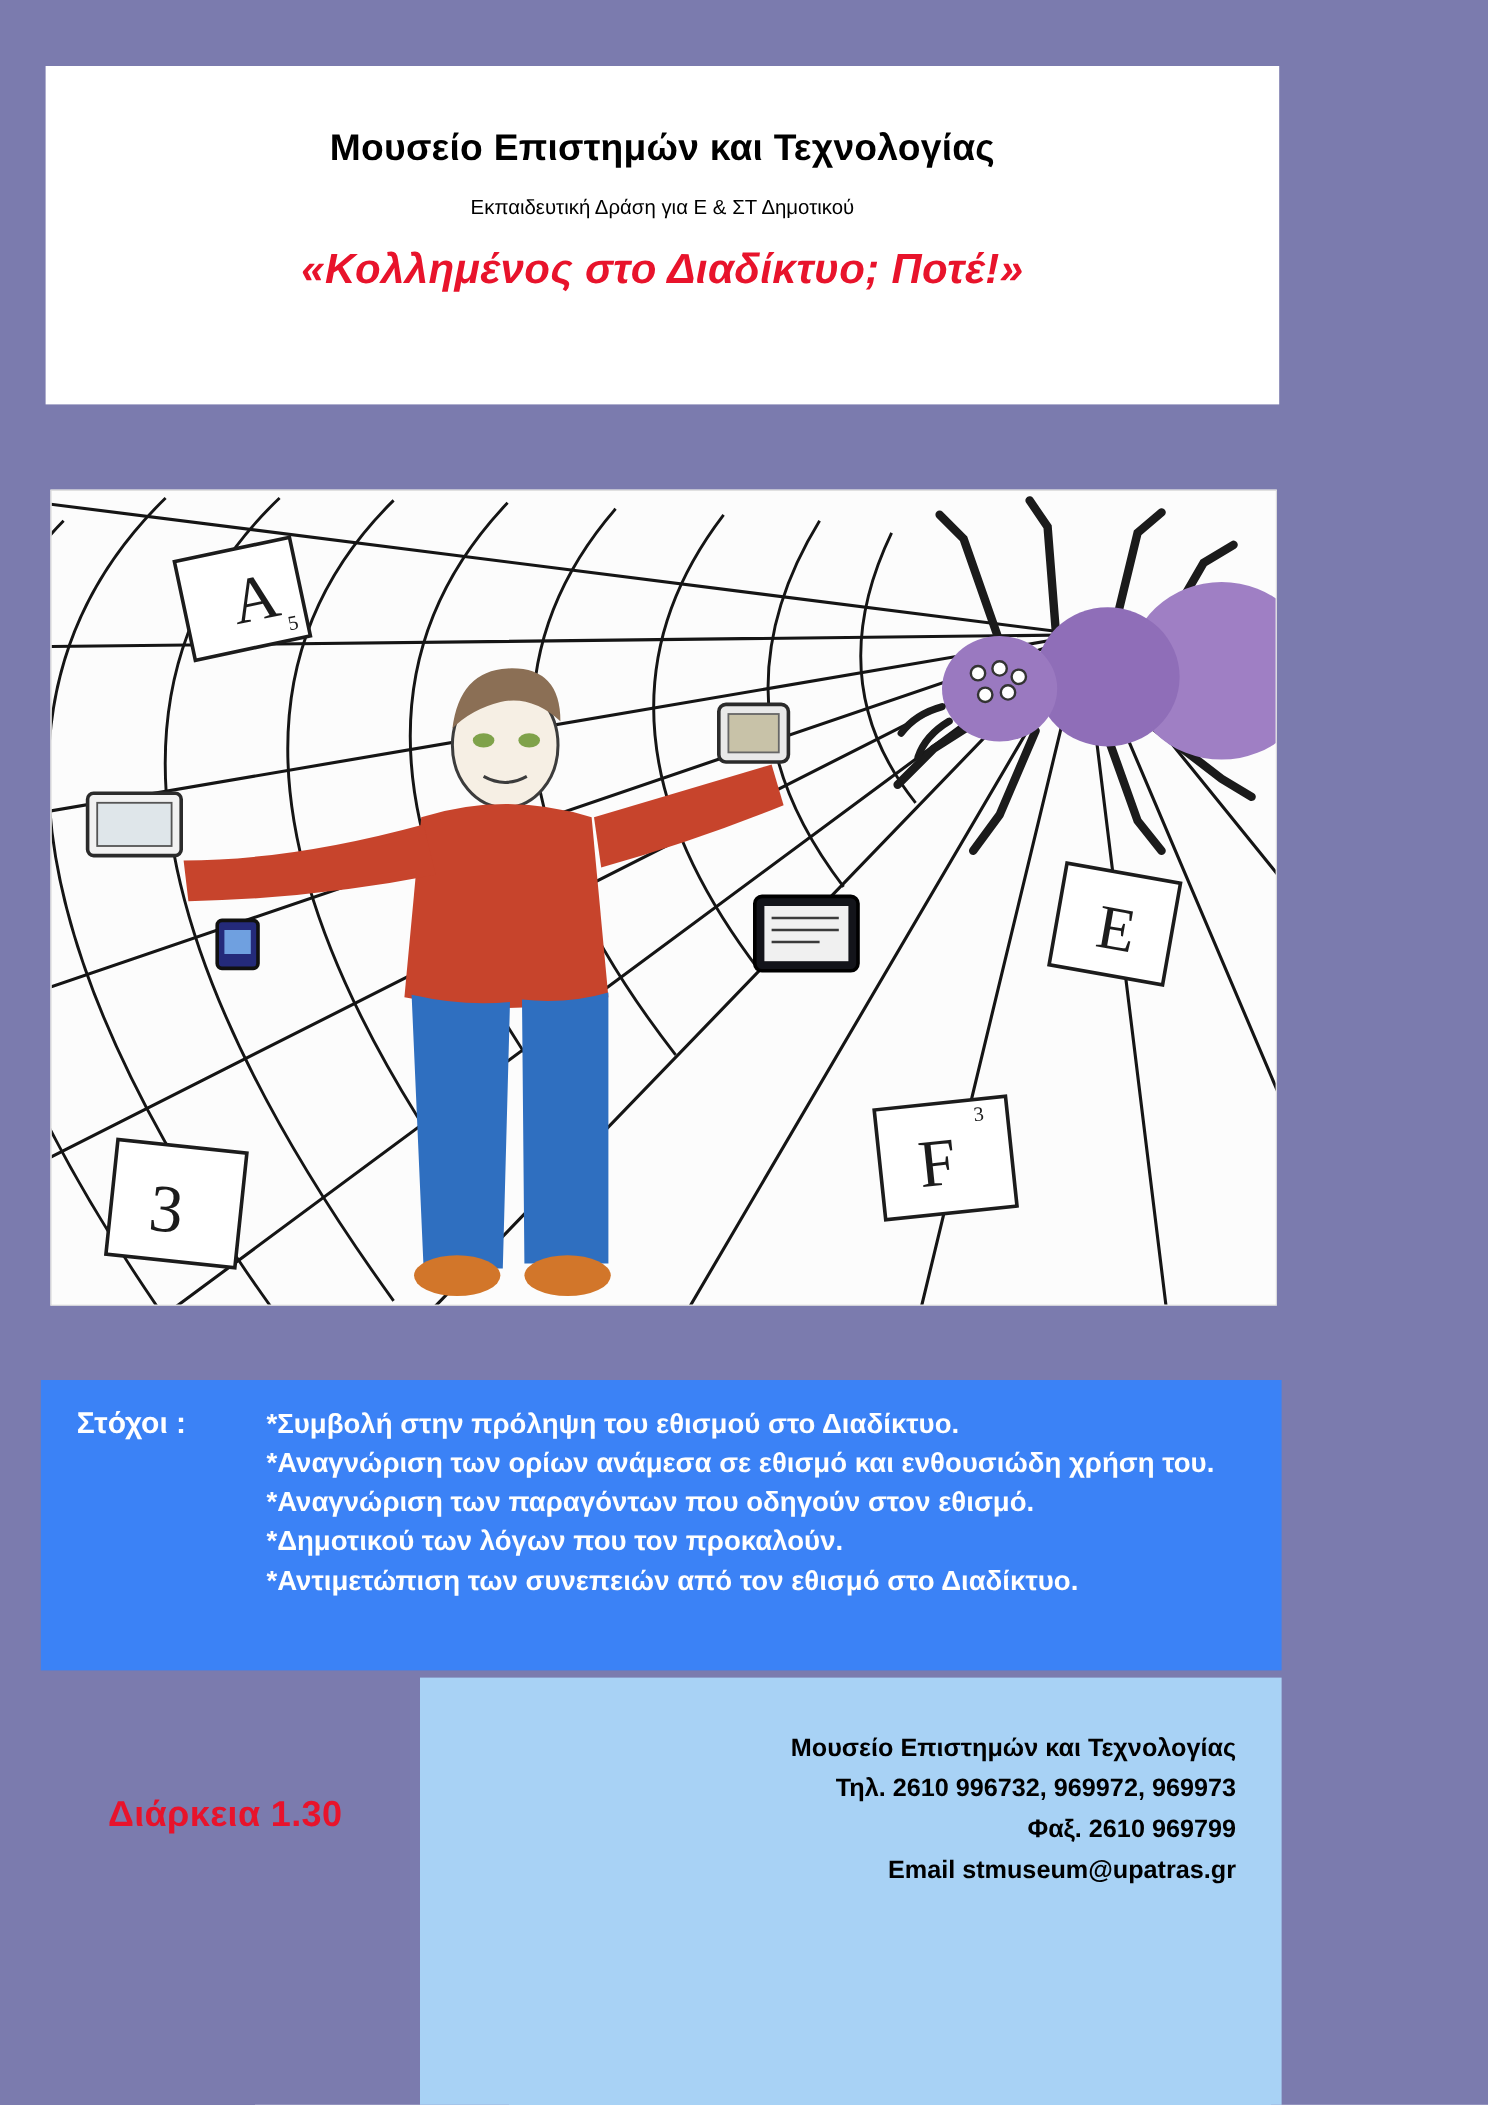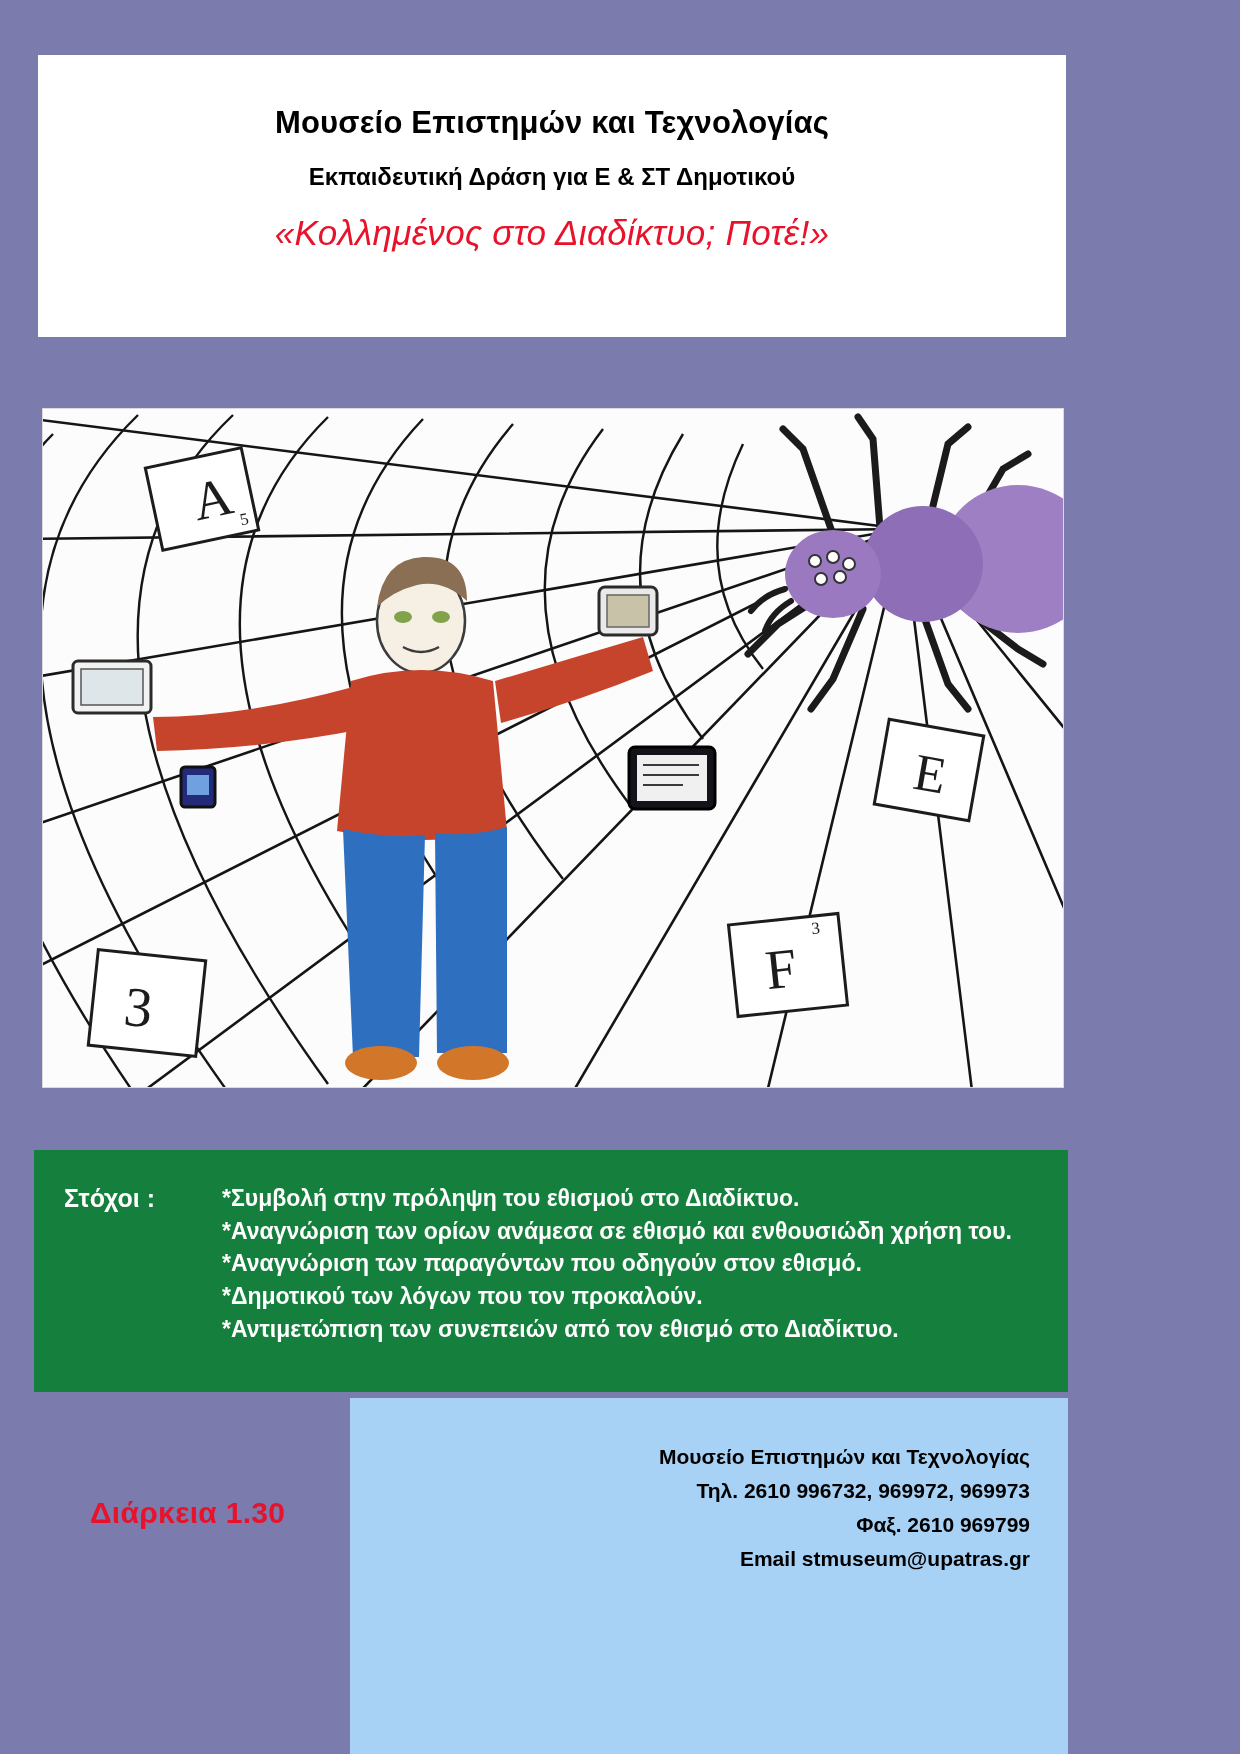--- a/index.html
+++ b/index.html
@@ -34,28 +34,28 @@
   }
   .header-line1, .header-line2 {
     font-size: 31px;
     font-weight: bold;
     color: #000000;
     line-height: 1.55;
     letter-spacing: 0.2px;
   }
   .header-sub {
     margin-top: 16px;
-    font-size: 24px;
+    font-size: 17px;
     color: #000000;
-    font-weight: bold;
+    font-weight: normal;
   }
   .header-title {
     margin-top: 22px;
     font-size: 35px;
-    font-weight: normal;
+    font-weight: bold;
     font-style: italic;
     color: #e8132b;
     letter-spacing: 0.3px;
   }
 
   
   .artwork {
     position: absolute;
     left: 42px;
     top: 408px;
@@ -68,23 +68,23 @@
   }
   .artwork svg { display: block; }
 
   
   .goals-box {
     position: absolute;
     left: 34px;
     top: 1150px;
     width: 1034px;
     height: 242px;
-    background: #15803d;
-    box-sizing: border-box;
-    padding: 32px 30px 20px 30px;
+    background: #3b82f6;
+    box-sizing: border-box;
+    padding: 20px 30px 20px 30px;
     display: flex;
     align-items: flex-start;
   }
   .goals-label {
     color: #ffffff;
     font-size: 25px;
     font-weight: bold;
     white-space: nowrap;
     padding-top: 2px;
     min-width: 140px;

